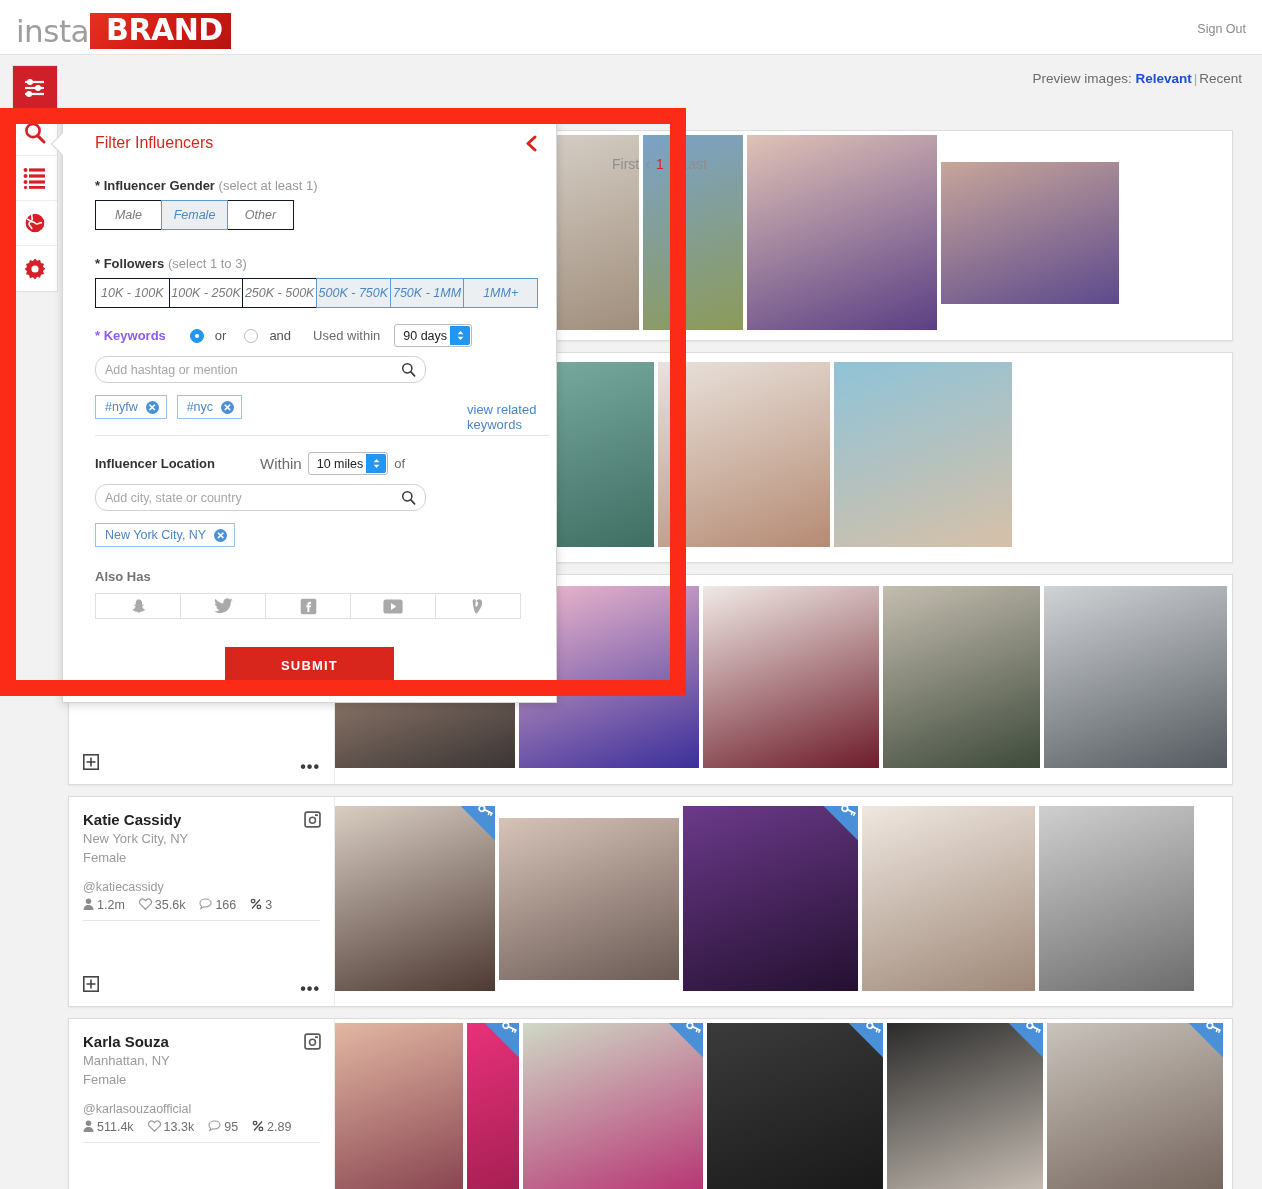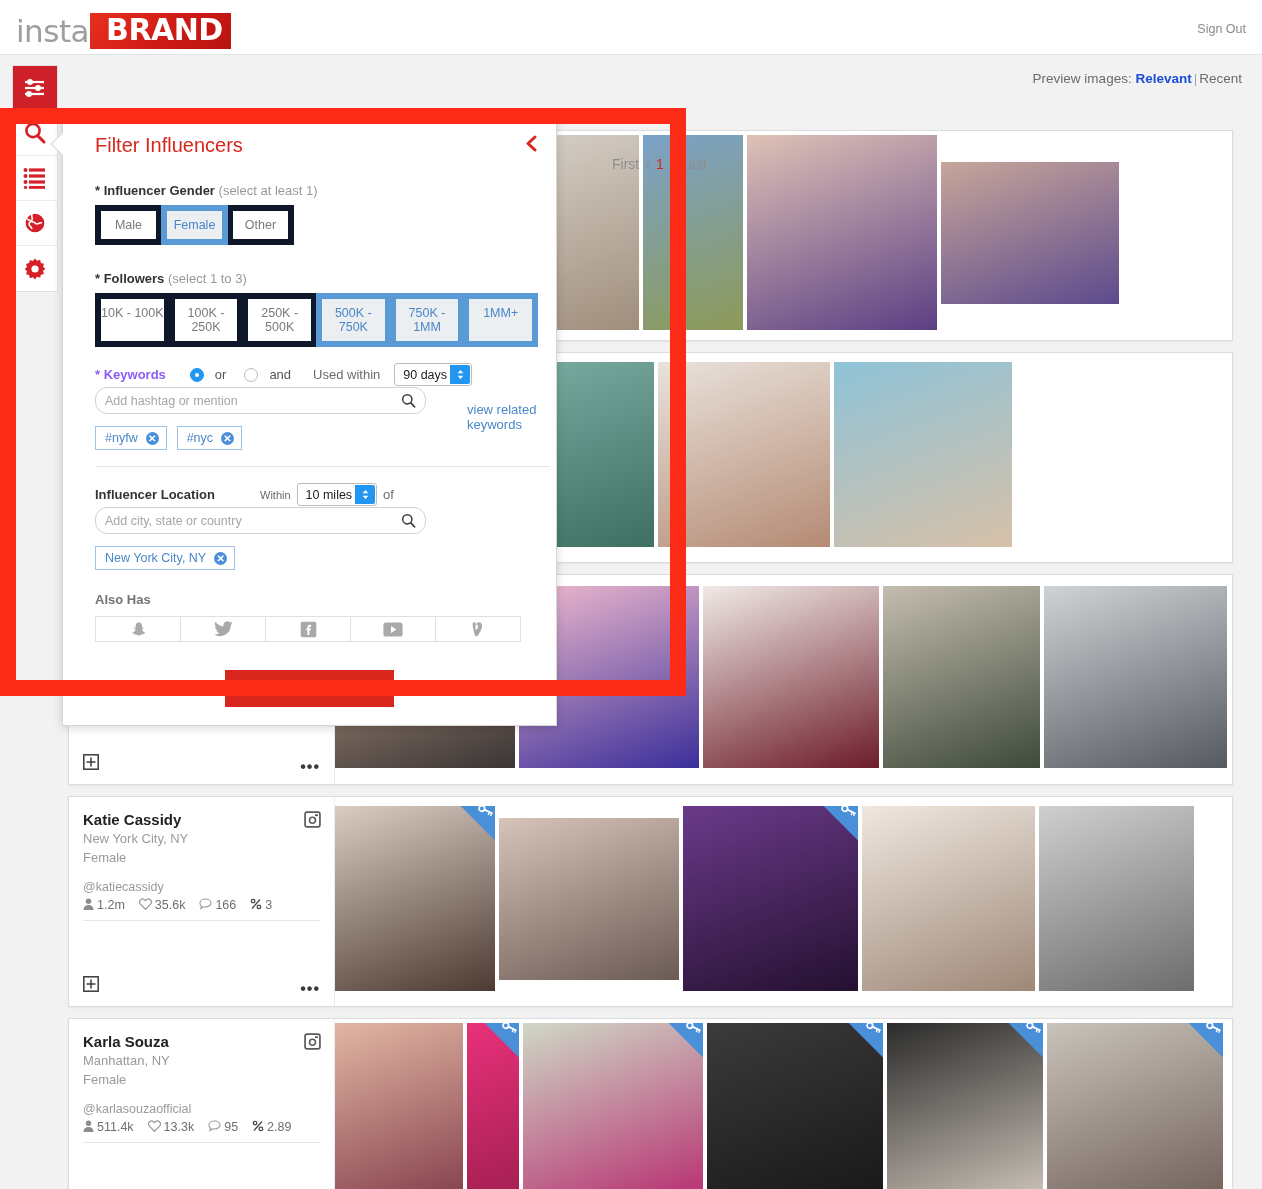--- a/index.html
+++ b/index.html
@@ -107,29 +107,29 @@
     position:absolute; left:62px; top:62px; width:495px;
     background:#fff; border:1px solid #d6d6d6; z-index:60;
     box-shadow:0 2px 9px rgba(0,0,0,.16);
     padding:16px 18px 18px 18px;
   }
   .fp-caret {
     position:absolute; left:-9px; top:18px; width:16px; height:16px;
     background:#fff; border-left:1px solid #d6d6d6; border-bottom:1px solid #d6d6d6;
     transform:rotate(45deg);
   }
-  .fp-title { font-size:20px; color:#d9261c; padding-left:14px; }
+  .fp-title { font-size:16px; color:#d9261c; padding-left:14px; }
   .fp-collapse { position:absolute; right:18px; top:17px; cursor:pointer; }
   .fp-label { font-size:13px; color:#333; font-weight:bold; margin-top:26px; padding-left:14px; }
   .fp-label .hint { font-weight:normal; color:#999; }
   .seg-group { display:flex; margin-top:7px; margin-left:14px; }
   .seg {
-    border:6px solid #0f172a; padding:7px 0; text-align:center;
+    border:1px solid #0f172a; padding:7px 0; text-align:center;
     font-size:12.5px; color:#7a7a7a; cursor:pointer; background:#fff;
-    margin-left:-1px; min-width:64px;
+    margin-left:-1px; min-width:64px;font-style:italic;
   }
   .seg:first-child { margin-left:0; }
   .seg.on { background:#eceff1; border-color:#5b9bd5; color:#4a86c8; position:relative; z-index:2; }
   .seg-gender .seg { width:67px; }
   .seg-follow .seg { width:76px; }
 
   .kw-row { display:flex; align-items:center; gap:8px; margin-top:16px; margin-left:14px; }
   .kw-row .kwlabel { font-size:13px; color:#8b5cf6; font-weight:bold; margin-right:16px; }
   .radio { width:14px; height:14px; border-radius:50%; border:1px solid #bbb; background:#fff;
            display:inline-block; vertical-align:middle; position:relative; cursor:pointer; }
@@ -141,21 +141,21 @@
   .mini-select {
     position:relative; border:1px solid #bdbdbd; border-radius:3px; background:#fff;
     height:23px; display:flex; align-items:center; padding:0 24px 0 8px; font-size:12.5px;
     color:#222; cursor:pointer; margin-left:6px;
   }
   .mini-select .spin {
     position:absolute; right:1px; top:1px; bottom:1px; width:20px; background:#2196f3;
     border-radius:0 2px 2px 0; display:flex; align-items:center; justify-content:center;
   }
   .search-field {
-    position:relative; margin-top:1px; margin-left:14px; width:331px;
+    position:relative; margin-top:9px; margin-left:14px; width:331px;
     border:1px solid #d2d2d2; border-radius:12px; height:27px; display:flex; align-items:center;
     padding:0 30px 0 9px; background:#fff;
   }
   .search-field input {
     border:none; outline:none; font-size:12.5px; color:#333; width:100%;
     font-family:"Liberation Sans", sans-serif; background:transparent;
   }
   .search-field input::placeholder { color:#a6a6a6; }
   .search-field .mag { position:absolute; right:9px; top:5px; }
   .vrk {
@@ -166,21 +166,21 @@
     border:1px solid #9dc2e8; background:#fff; color:#4a86c8; font-size:12.5px;
     padding:4px 7px 4px 9px; display:flex; align-items:center; gap:8px; cursor:default;
   }
   .chip .x {
     width:13px; height:13px; border-radius:50%; background:#4a90d9; color:#fff;
     font-size:10px; line-height:13px; text-align:center; cursor:pointer; font-weight:bold;
   }
   .divider { height:1px; background:#e6e6e6; margin:16px 0 0 14px; width:455px; }
   .loc-row { display:flex; align-items:center; margin-top:16px; margin-left:14px; }
   .loc-row .l1 { font-size:13px; color:#333; font-weight:bold; width:165px; }
-  .loc-row .l2 { font-size:11px; color:#6b6b6b; }
+  .loc-row .l2 { font-size:15px; color:#6b6b6b; }
   .loc-row .l3 { font-size:13px; color:#6b6b6b; margin-left:6px; }
   .alsohas { font-size:13px; color:#737373; font-weight:bold; margin-top:22px; margin-left:14px; }
   .social-row { display:flex; margin-top:9px; margin-left:14px; }
   .social-btn {
     width:86px; height:26px; border:1px solid #e0e0e0; margin-left:-1px; background:#fff;
     display:flex; align-items:center; justify-content:center; cursor:pointer;
   }
   .social-btn:first-child { margin-left:0; }
   .submit-wrap { display:flex; justify-content:center; margin-top:28px; }
   .submit-btn {

